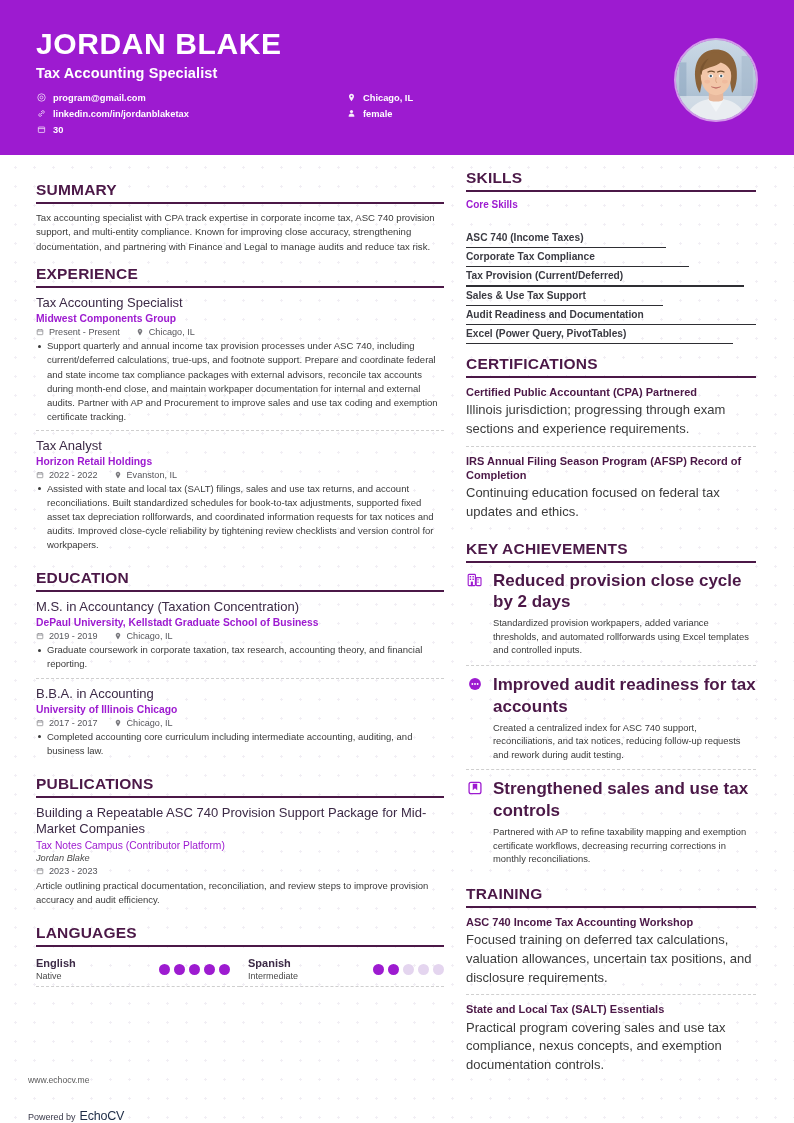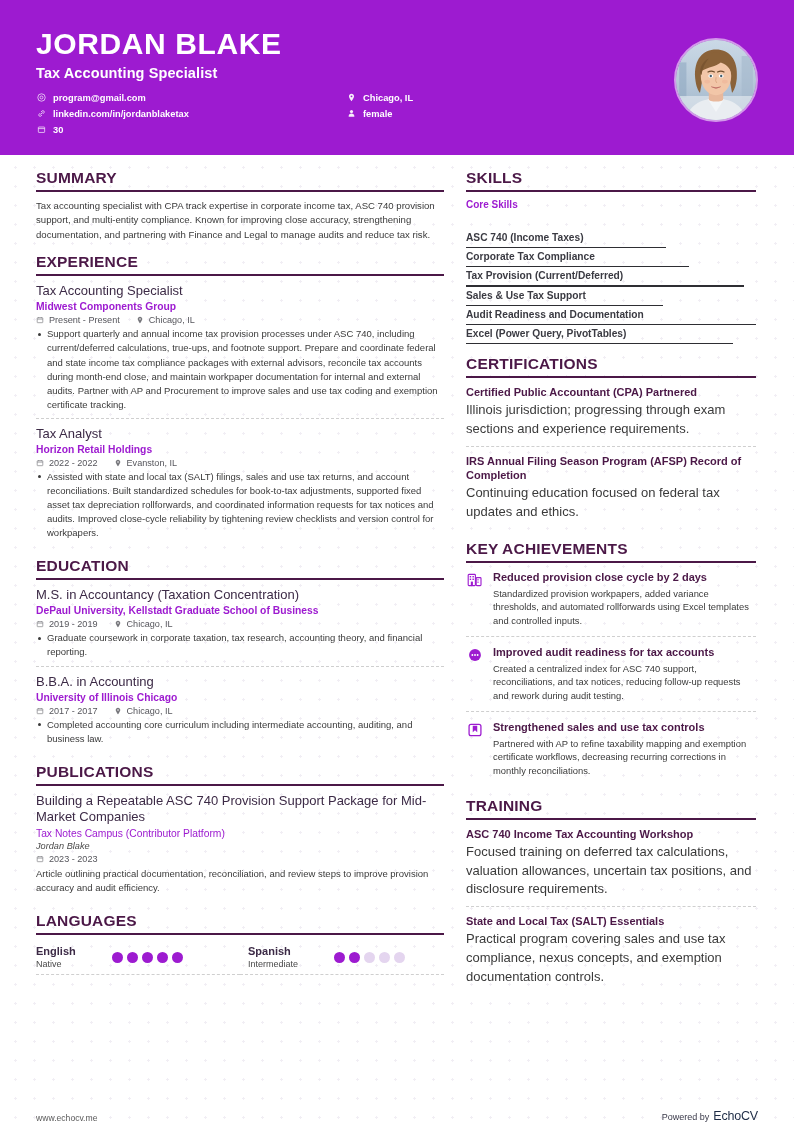--- a/index.html
+++ b/index.html
@@ -81,21 +81,21 @@
     border: 2px solid rgba(255,255,255,0.55);
   }
   .photo .face { width: 100%; height: 100%; position: relative; background: #b9c6d2; }
 
   
   .body {
     display: flex;
     padding: 14px 36px 0 36px;
     gap: 22px;
   }
-  .col-left  { width: 408px; }
+  .col-left  { width: 408px; margin-top: 12px; }
   .col-right { width: 290px; }
 
   .section { margin-bottom: 11px; }
 
   .sec-title {
     font-size: 15.5px;
     font-weight: 700;
     color: #4b1847;
     letter-spacing: 0.2px;
     text-transform: uppercase;
@@ -181,21 +181,21 @@
     color: #3a3a3a;
     margin-top: 3px;
   }
 
   
   .langs { display: flex; gap: 0; }
   .lang {
     width: 50%;
     display: flex;
     align-items: center;
-    justify-content: flex-start;
+    justify-content: space-between;
     padding: 3px 10px 5px 0;
     border-bottom: 1px dashed #cfcfcf;
     gap: 36px;
   }
   .lang:last-child { padding-right: 0; padding-left: 8px; }
   .lang-name { font-size: 11px; font-weight: 700; color: #3c2a46; line-height: 1.2; }
   .lang-lvl  { font-size: 9px; color: #4a4a4a; margin-top: 1px; }
   .dots { display: flex; gap: 4px; }
   .dot { width: 11px; height: 11px; border-radius: 50%; background: #e4d5ef; }
   .dot.on { background: #9d1bd0; }
@@ -238,42 +238,43 @@
   .ach + .ach { border-top: 1px dashed #cfcfcf; padding-top: 8px; }
   .ach-icon {
     flex: 0 0 18px;
     width: 18px; height: 18px;
     margin-top: 1px;
     display: flex; align-items: center; justify-content: center;
   }
   .ach-icon svg { width: 16px; height: 16px; display: block; }
   .ach-body { flex: 1; }
   .ach-title {
-    font-size: 11px;
+    font-size: 17px;
     font-weight: 700;
     color: #4b1847;
     line-height: 1.28;
   }
   .ach-desc {
     font-size: 9.4px;
     line-height: 1.45;
     color: #3a3a3a;
     margin-top: 3px;
   }
 
   
   .footer {
     position: absolute;
     left: 0; right: 0; bottom: 0;
     height: 48px;
-    padding: 0 36px;
+    padding: 0 28px;
     display: flex;
-    align-items: flex-end;
+    align-items: flex-start;
     justify-content: space-between;
     background: transparent;
+    flex-direction: column;
   }
   .footer-left { font-size: 8.6px; color: #5a5a5a; }
   .footer-right { font-size: 9px; color: #3a3a4a; display: flex; align-items: baseline; gap: 4px; }
   .footer-brand { font-size: 12.5px; color: #1d2b45; letter-spacing: -0.2px; }
 </style>
 </head>
 <body>
 
 <div class="page">
 

